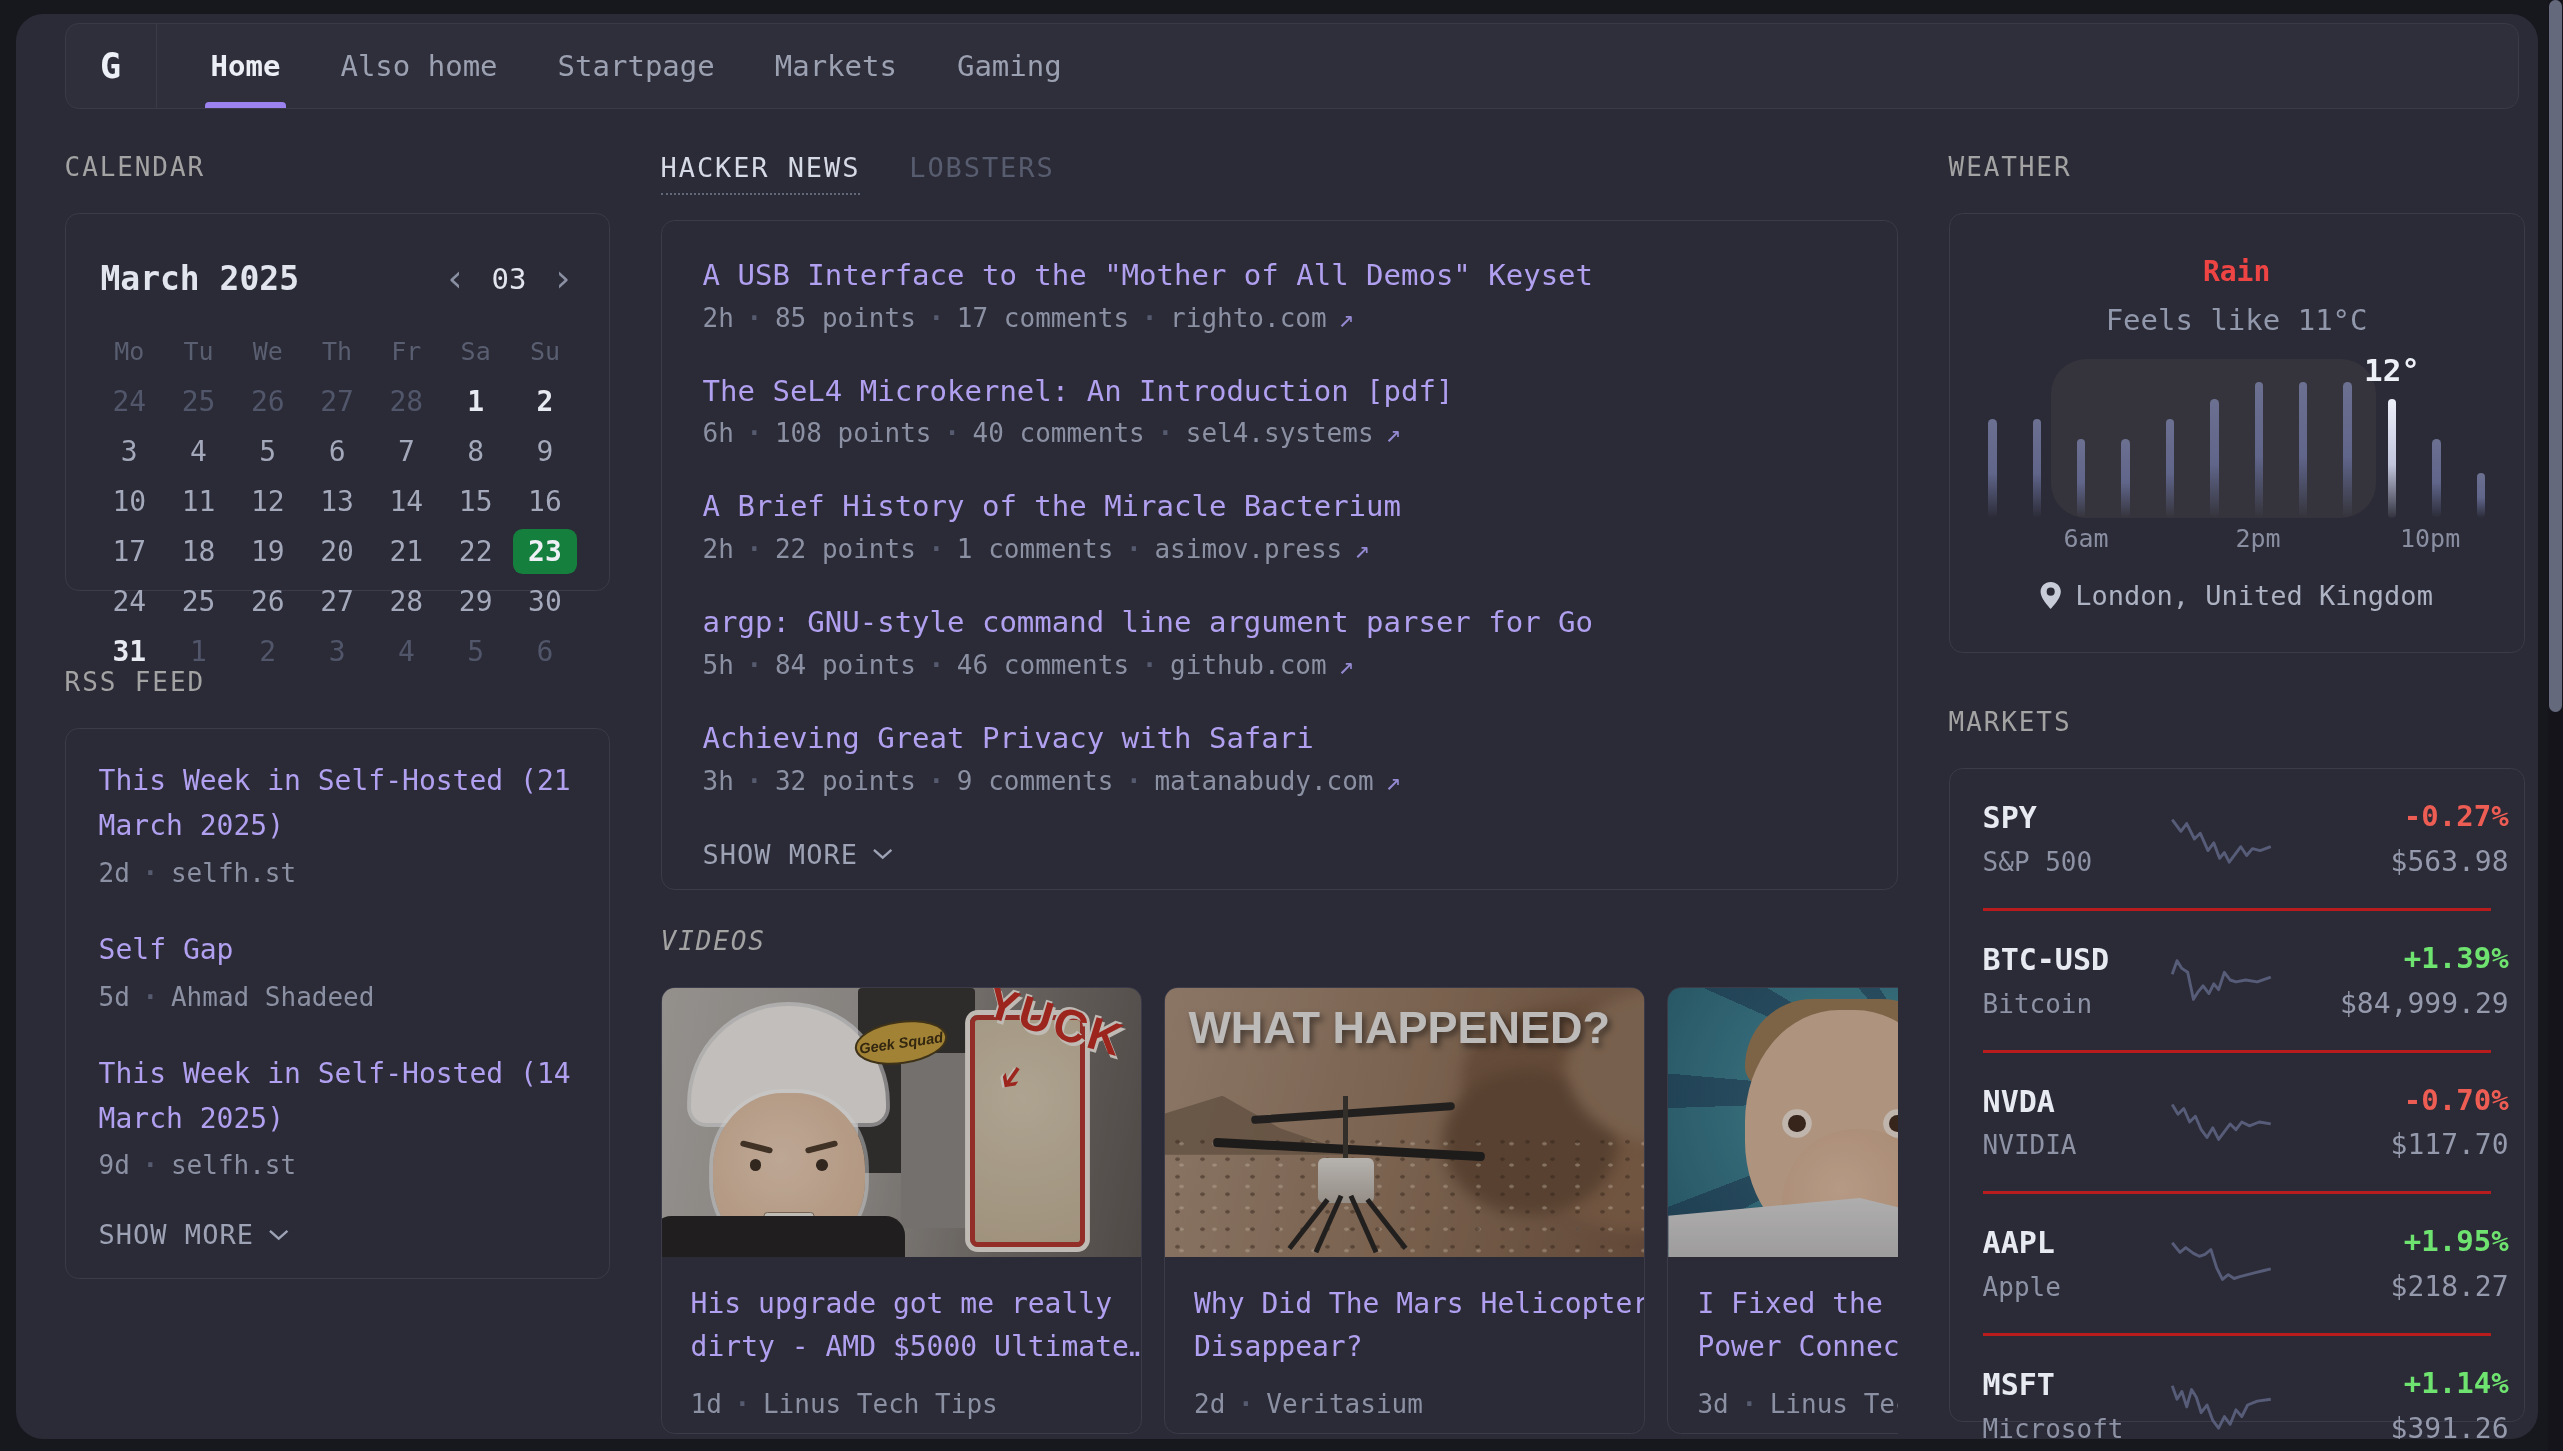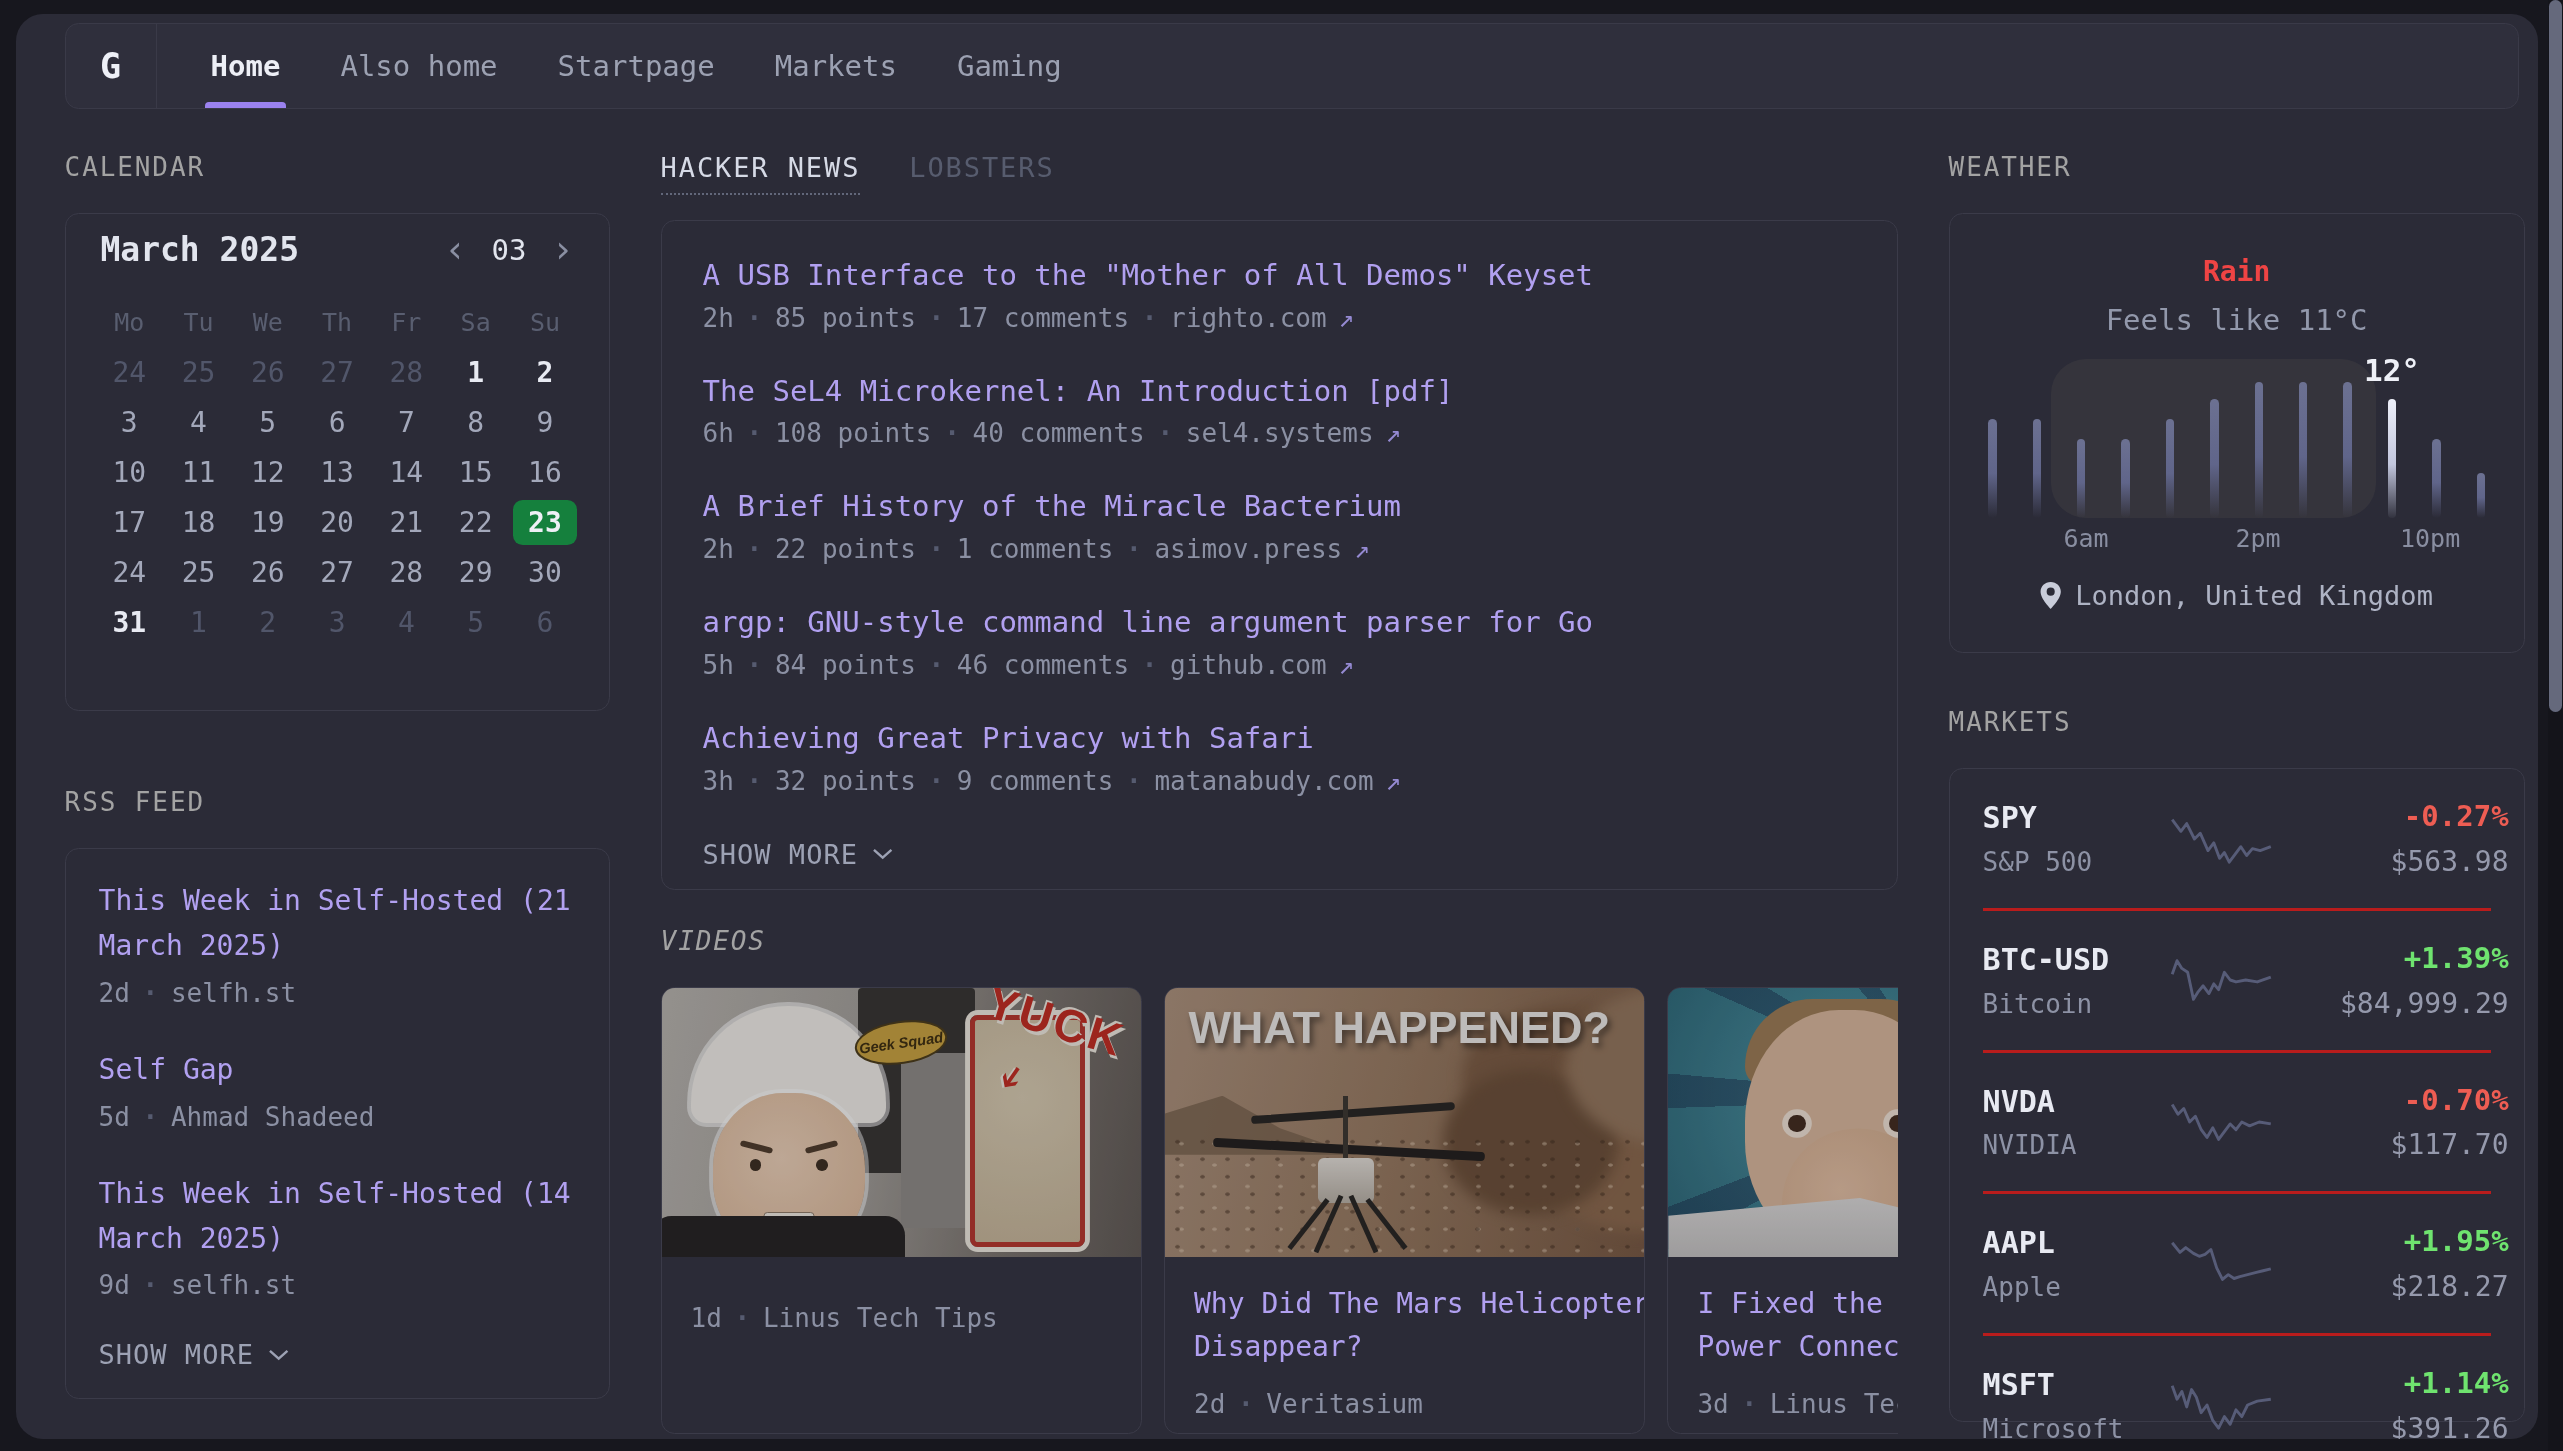--- a/index.html
+++ b/index.html
@@ -34,21 +34,21 @@
     height:5.8px; background:var(--accent); border-radius:3.9px 3.9px 0 0; }
 
   
   .grid { display:grid; grid-template-columns:545px 1237px 576px; column-gap:51px;
     margin-top:43px; align-items:start; }
 
   .widget-label { font-size:26px; letter-spacing:1.9px; color:#a3a3a3; margin-bottom:31px; }
   .card { border:1px solid #3b3b49; border-radius:13.6px; background:#2b2b37; }
 
   
-  .cal-card { padding:16px 29px; height:498px; }
+  .cal-card { padding:45px 29px; height:378px; }
   .cal-head { display:flex; align-items:center; justify-content:space-between; padding:0 5.8px; }
   .cal-month { font-size:33px; font-weight:bold; color:#e2e5ee; }
   .cal-nav { display:flex; align-items:center; gap:25px; }
   .cal-chevron { font-size:37px; color:#8a8fa2; cursor:pointer; line-height:1; }
   .cal-num { font-size:29px; color:#e2e5ee; }
   .cal-grid { display:grid; grid-template-columns:repeat(7,1fr); row-gap:5px; margin-top:39px; justify-items:center; }
   .cal-wd { font-size:25px; color:#595e70; margin-bottom:7.8px; }
   .cal-day { font-size:28px; width:64px; height:45px; display:flex; align-items:center; justify-content:center; border-radius:9.7px; }
   .cal-day.normal { color:#a3a8ba; }
   .cal-day.dim { color:#51566a; }
@@ -372,20 +372,24 @@
                 <div class="ltt-brow" style="right: 27px; transform: rotate(-14deg);"></div>
                 <div class="ltt-eye" style="left: 37px;"></div>
                 <div class="ltt-eye" style="right: 37px;"></div>
                 <div class="ltt-teeth"></div>
               </div>
               <div class="ltt-shirt"></div>
               <div class="ltt-yuck">YUCK</div>
               <div class="ltt-arrow">➔</div>
             </div>
             <div class="video-body">
+              <div class="video-title">
+                <div>His upgrade got me really</div>
+                <div>dirty - AMD $5000 Ultimate…</div>
+              </div>
               <div class="meta video-meta">
                 <span>1d</span>
                 <div class="dot">·</div>
                 <span>Linus Tech Tips</span>
               </div>
             </div>
           </div>
           <div class="video-card">
             <div class="thumb art-mars">
               <div class="mars-cloud" style="left: 62%; top: 6%; width: 224px; height: 146px; background: rgb(122, 90, 64);"></div>

